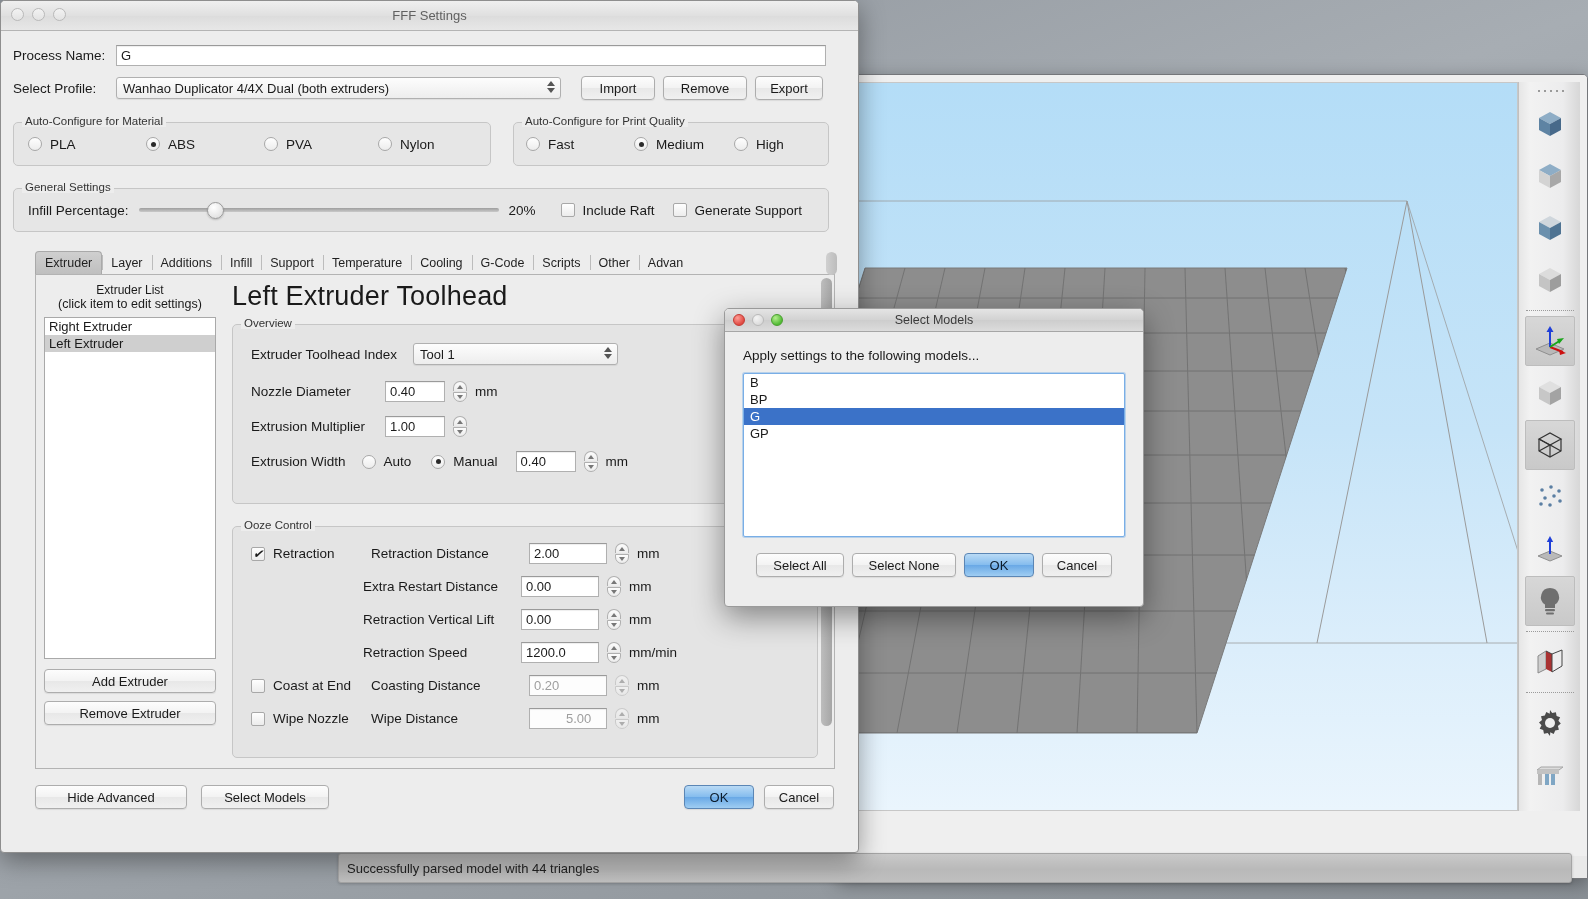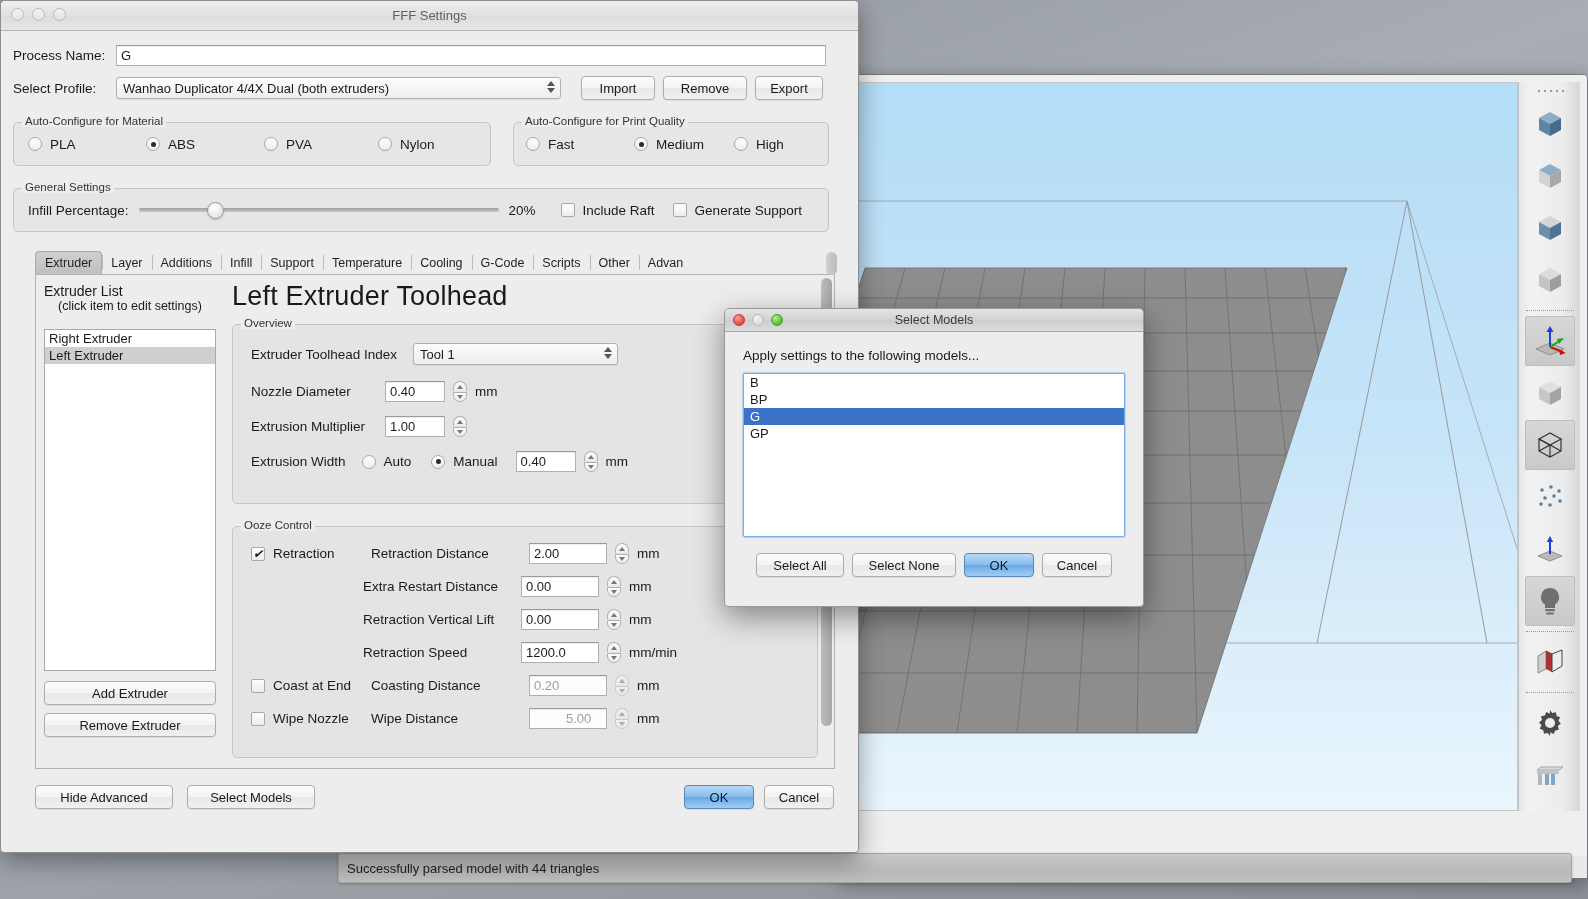--- a/index.html
+++ b/index.html
@@ -563,23 +563,23 @@
               <span>Advan</span>
             </div>
         </div>
 
         <div style="position:absolute; right:-2px; top:0; width:11px; height:23px;
                     background:linear-gradient(90deg,#d0d0d0,#bcbcbc); border-radius:6px;"></div>
 
         <div class="tabpanel">
 
           <div style="position:absolute; left:8px; top:8px; width:172px;">
-            <div style="text-align:left; font-size:14px;">Extruder List</div>
+            <div style="text-align:center; font-size:12px;">Extruder List</div>
             <div style="text-align:center; font-size:12.5px;">(click item to edit settings)</div>
-            <div class="listbox" style="margin-top:16px; height:342px;">
+            <div class="listbox" style="margin-top:6px; height:342px;">
               <div class="listitem">Right Extruder</div>
               <div class="listitem sel-gray">Left Extruder</div>
             </div>
             <div class="btn" style="width:100%; margin-top:10px;">Add Extruder</div>
             <div class="btn" style="width:100%; margin-top:8px;">Remove Extruder</div>
           </div>
 
           <div style="position:absolute; left:196px; top:6px; right:16px;">
             <div style="font-size:27px; letter-spacing:.2px;">Left Extruder Toolhead</div>
 
@@ -752,21 +752,21 @@
             </div>
           </div>
 
           <div class="vscroll">
             <div class="thumb" style="top:0; height:448px;"></div>
           </div>
         </div>
       </div>
 
       <div style="display:flex; align-items:center; margin-top:16px; padding:0 12px 0 22px;">
-        <div class="btn" style="width:138px;">Hide Advanced</div>
+        <div class="btn" style="width:152px;">Hide Advanced</div>
         <div class="btn" style="width:128px;margin-left:14px;">Select Models</div>
         <div style="flex:1"></div>
         <div class="btn default" style="width:70px;">OK</div>
         <div class="btn" style="width:70px;margin-left:10px;">Cancel</div>
       </div>
     </div>
   </div>
 
   <div class="sm-window">
     <div class="sm-titlebar">

